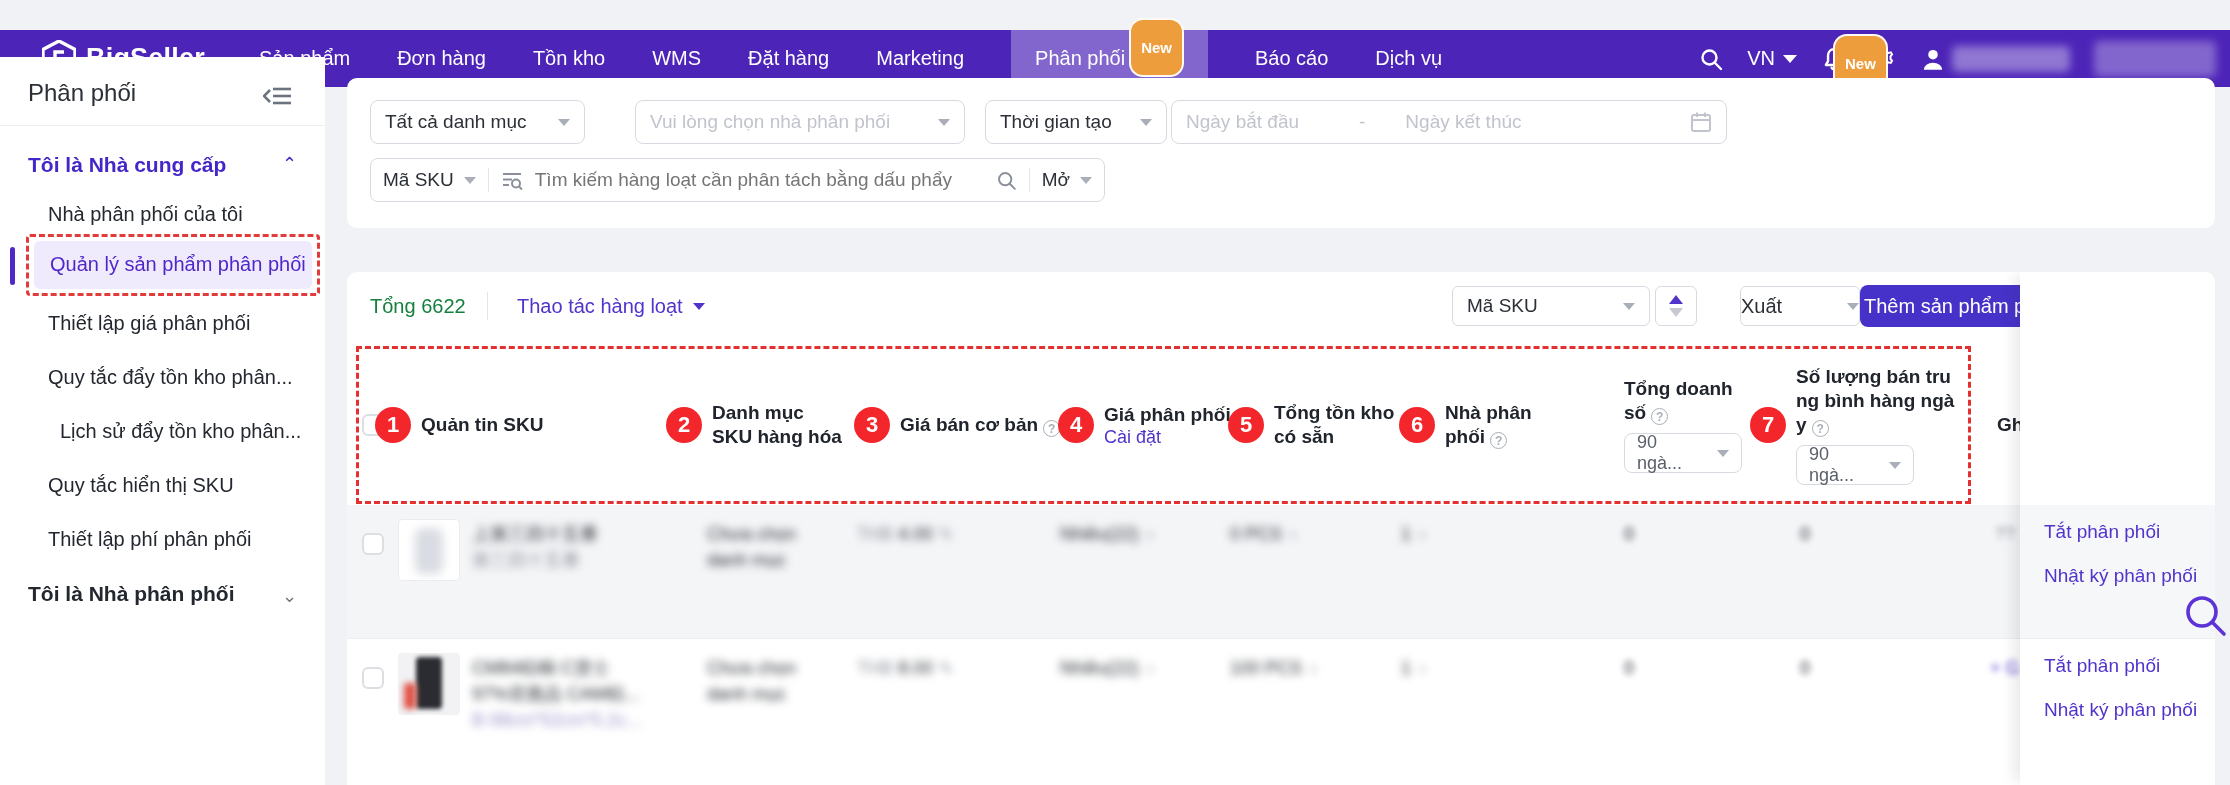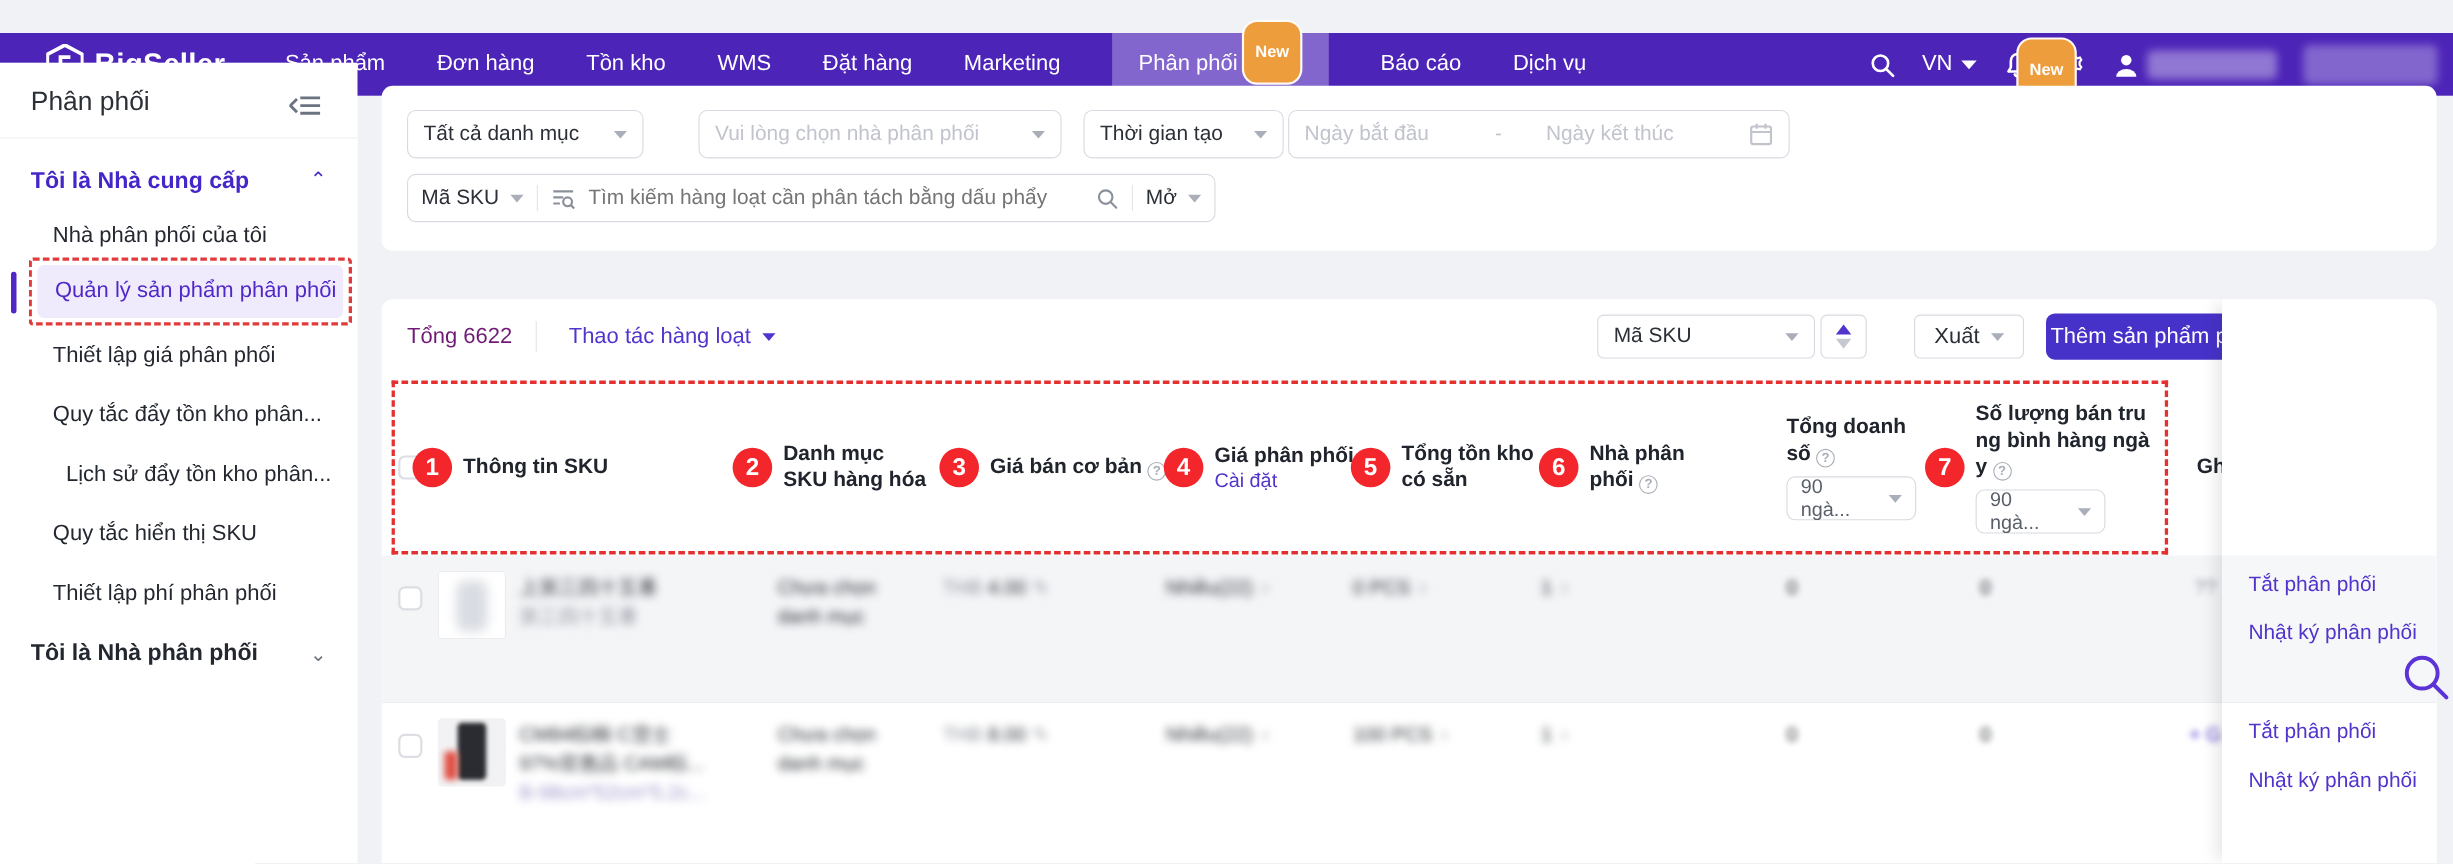--- a/index.html
+++ b/index.html
@@ -169,21 +169,21 @@
       <span class="caret"></span>
     </div>
     <div class="sel" style="left:288px;top:22px;width:330px;">
       <span class="grow ph">Vui lòng chọn nhà phân phối</span>
       <span class="caret"></span>
     </div>
     <div class="sel" style="left:638px;top:22px;width:182px;">
       <span class="grow">Thời gian tạo</span>
       <span class="caret"></span>
     </div>
-    <div class="sel" style="left:824px;top:22px;width:456px;">
+    <div class="sel" style="left:824px;top:22px;width:556px;">
       <span class="ph">Ngày bắt đầu</span>
       <span class="ph" style="margin:0 40px 0 60px;">-</span>
       <span class="grow ph">Ngày kết thúc</span>
       <svg class="svgi" width="22" height="22" viewBox="0 0 22 22">
           <rect x="2" y="4" width="18" height="16" rx="2" fill="none" stroke="#C1C4CC" stroke-width="2"></rect>
           <line x1="2" y1="9" x2="20" y2="9" stroke="#C1C4CC" stroke-width="2"></line>
           <line x1="7" y1="1.5" x2="7" y2="6" stroke="#C1C4CC" stroke-width="2"></line>
           <line x1="15" y1="1.5" x2="15" y2="6" stroke="#C1C4CC" stroke-width="2"></line>
         </svg>
     </div>
@@ -209,57 +209,57 @@
       <span class="vdiv"></span>
       <span style="display:flex;align-items:center;">
           <span>Mở</span>
           <span class="caret"></span>
         </span>
     </div>
   </div>
 
   <div class="card" style="left:347px;top:272px;width:1868px;height:513px;border-radius:10px 10px 0 0;overflow:hidden;">
 
-    <div class="abs" style="left:23px;top:23px;font-size:20px;color:#701a75;">
+    <div class="abs" style="left:23px;top:23px;font-size:20px;color:#15803d;">
       <span>Tổng</span>
       <span>6622</span>
     </div>
     <div class="abs" style="left:140px;top:20px;width:1px;height:28px;background:#E3E5EA;"></div>
     <div class="abs" style="left:170px;top:23px;font-size:20px;display:flex;align-items:center;">
       <span class="link">Thao tác hàng loạt</span>
       <span class="caret purple"></span>
     </div>
 
     <div class="sel" style="left:1105px;top:14px;width:198px;height:40px;border-radius:6px;">
       <span class="grow">Mã SKU</span>
       <span class="caret"></span>
     </div>
     <div class="sortbox" style="left:1308px;top:14px;">
       <span class="tri-up"></span>
       <span class="tri-dn"></span>
     </div>
-    <div class="btn" style="left:1393px;top:14px;width:100px;">
+    <div class="btn" style="left:1393px;top:14px;width:120px;justify-content:space-between;">
       <span>Xuất</span>
       <span class="caret"></span>
     </div>
     <div class="btn-primary" style="left:1513px;top:13px;width:268px;">
       <span>Thêm sản phẩm phân phối</span>
       <span class="caret" style="border-top-color:#fff;margin-left:0;"></span>
     </div>
     <svg class="abs svgi" style="left:1806px;top:19px;" width="30" height="30" viewBox="0 0 30 30">
         <rect x="3" y="3" width="24" height="24" rx="3" fill="none" stroke="#3F444D" stroke-width="2.4"></rect>
         <line x1="11.5" y1="3" x2="11.5" y2="27" stroke="#3F444D" stroke-width="2.4"></line>
         <line x1="18.5" y1="3" x2="18.5" y2="27" stroke="#3F444D" stroke-width="2.4"></line>
       </svg>
 
     <div class="cb" style="left:15px;top:142px;"></div>
 
     <div class="hcol" style="left:28px;width:250px;">
       <span class="rbadge">1</span>
-      <span class="hlabel">Thông tin SKU</span>
+      <span class="hlabel">Quản tin SKU</span>
     </div>
     <div class="hcol" style="left:319px;width:190px;">
       <span class="rbadge">2</span>
       <span class="hlabel" style="width:135px;">Danh mục SKU hàng hóa</span>
     </div>
     <div class="hcol" style="left:507px;width:235px;">
       <span class="rbadge">3</span>
       <span class="hlabel"><span>Giá bán cơ bản</span><span class="help"></span></span>
     </div>
     <div class="hcol" style="left:711px;width:190px;">

